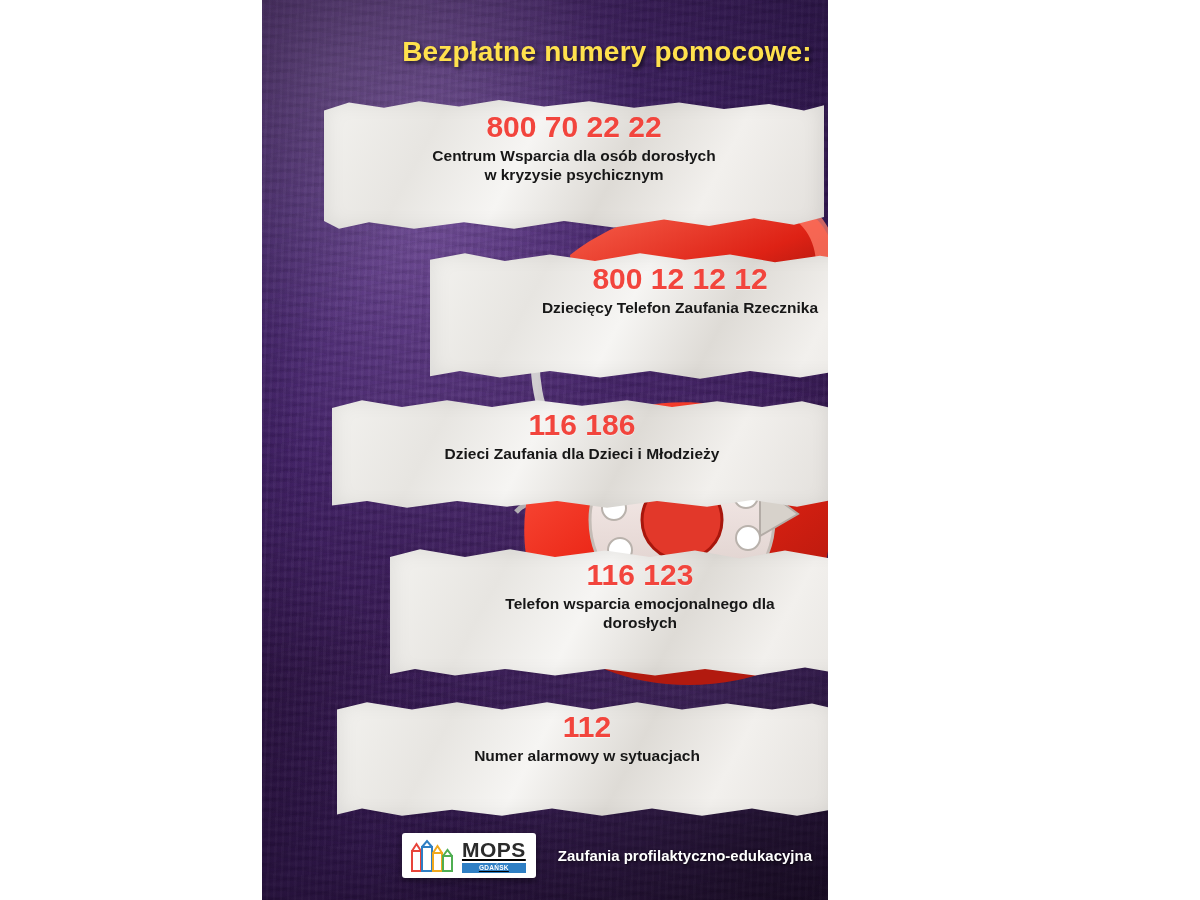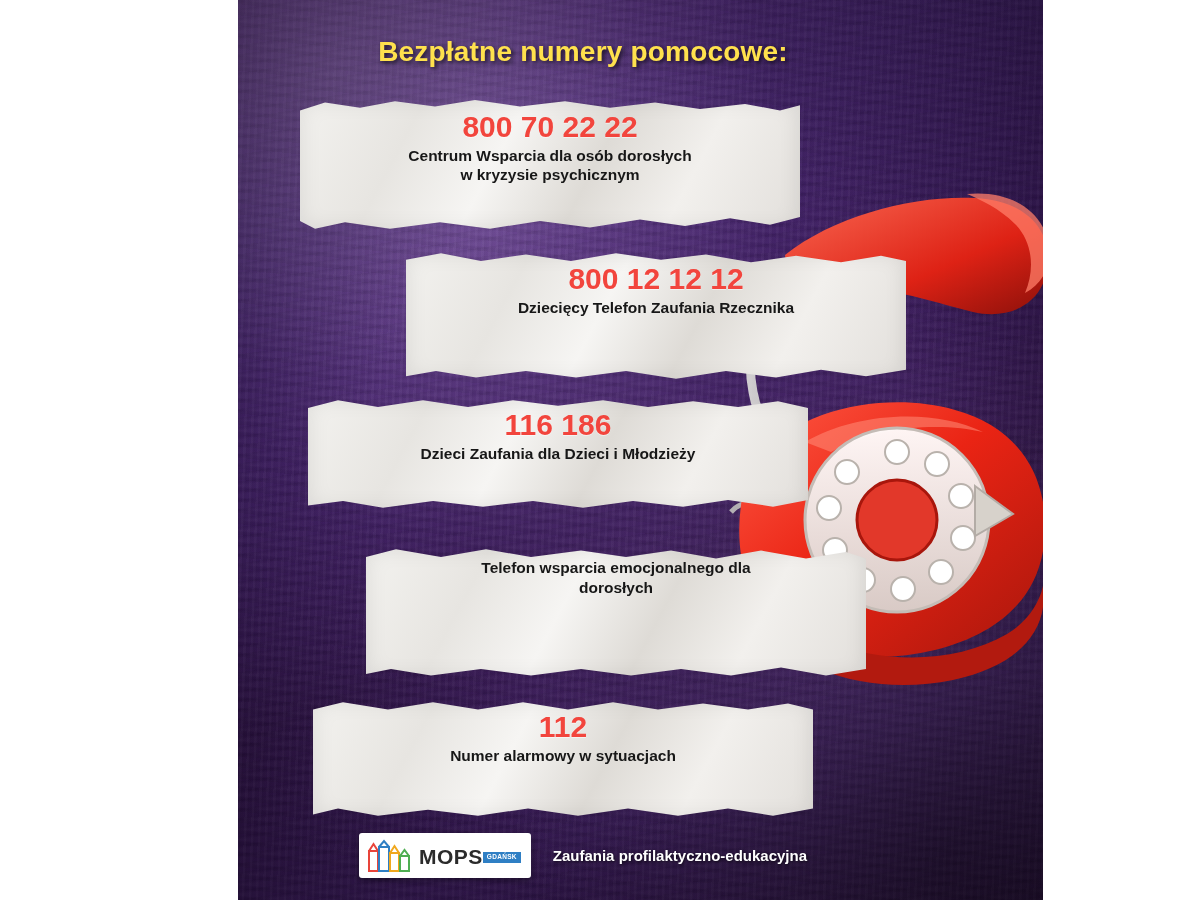--- a/index.html
+++ b/index.html
@@ -17,23 +17,23 @@
   .canvas {
     position: relative;
     width: 1200px;
     height: 900px;
     background: #ffffff;
   }
 
   
   .poster {
     position: absolute;
-    left: 238px;
+    left: 262px;
     top: 0px;
-    width: 805px;
+    width: 566px;
     height: 900px;
     overflow: hidden;
     background:
       radial-gradient(ellipse at 30% 18%, rgba(150,110,190,0.55) 0%, rgba(90,55,130,0.25) 38%, rgba(40,20,60,0.0) 70%),
       radial-gradient(ellipse at 78% 72%, rgba(120,80,160,0.35) 0%, rgba(50,25,75,0.15) 45%, rgba(20,10,35,0) 75%),
       linear-gradient(160deg, #4b2172 0%, #41206a 20%, #39195d 42%, #2e1247 62%, #3a1a5c 80%, #2a1040 100%);
   }
 
   
   .poster::before {
@@ -155,23 +155,24 @@
     background: #ffffff;
     border-radius: 3px;
     padding: 6px 10px 5px 8px;
     display: flex;
     align-items: center;
     gap: 6px;
     box-shadow: 0 2px 6px rgba(0,0,0,.4);
   }
   .logo-text {
     display: flex;
-    flex-direction: row;
-    align-items: center;
+    flex-direction: column;
+    align-items: flex-start;
     line-height: 1;
+    text-decoration: underline;
   }
   .logo-main {
     font-size: 21px;
     font-weight: bold;
     color: #2b2b2b;
     letter-spacing: .5px;
   }
   .logo-sub {
     margin-top: 3px;
     font-size: 6.5px;
@@ -277,20 +278,21 @@
       <div class="desc">Dziecięcy Telefon Zaufania Rzecznika</div>
     </div>
 
     <div class="strip s3">
       <div class="num">116 186</div>
       <div class="desc">Dzieci Zaufania dla Dzieci i Młodzieży</div>
       <div class="desc"></div>
     </div>
 
     <div class="strip s4">
+      <div class="num">116 123</div>
       <div class="desc">Telefon wsparcia emocjonalnego dla</div>
       <div class="desc">dorosłych</div>
     </div>
 
     <div class="strip s5">
       <div class="num">112</div>
       <div class="desc">Numer alarmowy w sytuacjach</div>
     </div>
 
     <div class="footer">

